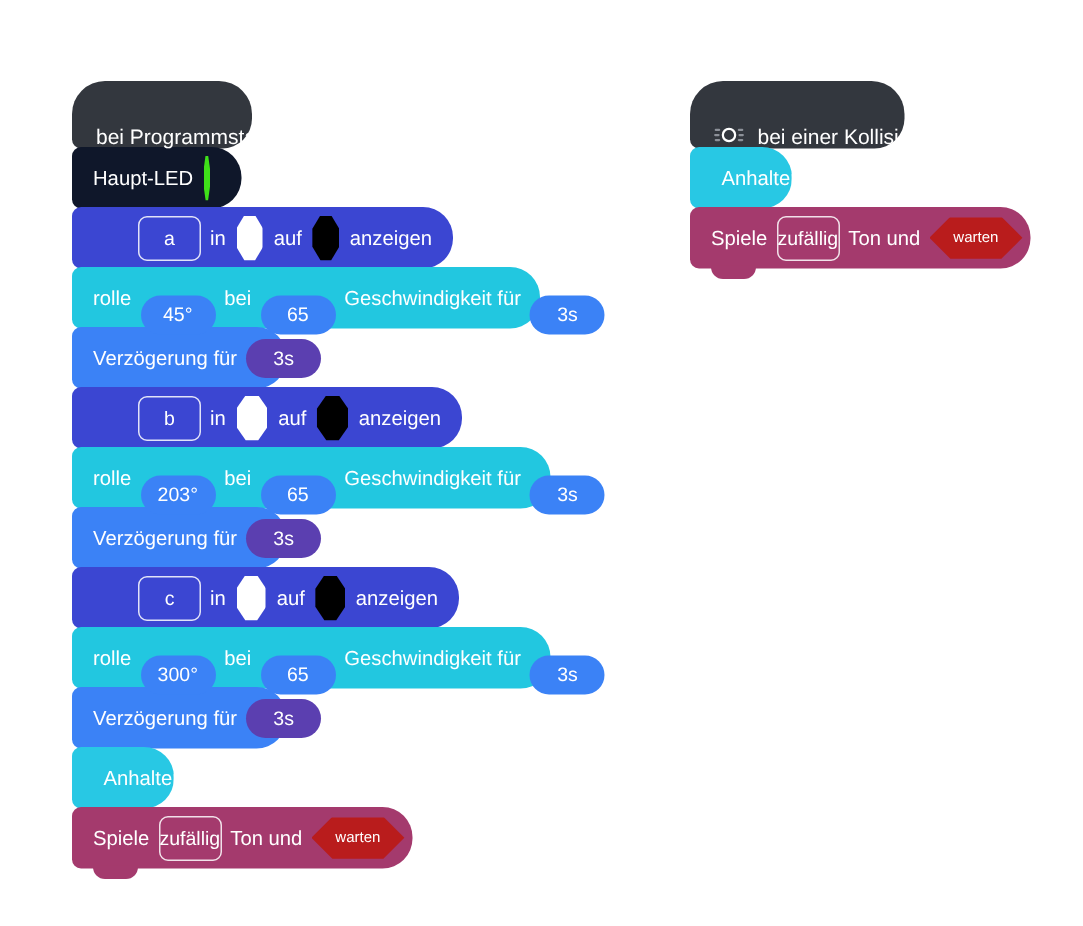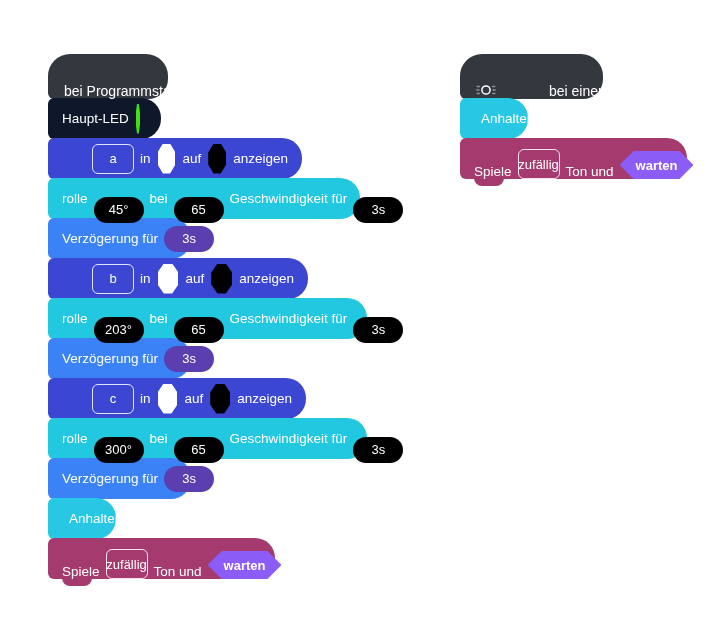--- a/index.html
+++ b/index.html
@@ -82,43 +82,42 @@
     display:inline-block;
     width:40px;height:30px;
     margin:0 7px;
     clip-path:polygon(30% 0,70% 0,100% 30%,100% 70%,70% 100%,30% 100%,0 70%,0 30%);
   }
   .hexa{
     position:relative;z-index:2;
     display:inline-flex;align-items:center;justify-content:center;
     height:28px;padding:0 16px;
     margin:0 6px;
-    font-size:13px;color:#ffffff;
-    background:#8b5cf6;
+    font-size:10px;color:#ffffff;
+    background:#b91c1c;
     clip-path:polygon(12px 0,100% 0,calc(100% - 12px) 100%,0 100%);
     border-radius:2px;
-    font-weight:bold;
   }
   .hexa.round{
     clip-path:polygon(14px 0,calc(100% - 14px) 0,100% 50%,calc(100% - 14px) 100%,14px 100%,0 50%);
   }
 
   
   .c-event{background:#33373e;}
   .c-led{background:#0f172a;}
   .c-display{background:#3b46d2;}
   .c-move{background:#22c7e0;}
   .c-wait{background:#3b82f6;}
-  .c-sound{background:#a43a6d;align-items:flex-end;}
+  .c-sound{background:#a43a6d;}
   .c-stop{background:#28c8e4;padding-left:21px;}
 
   .f-led{background:#3fe019;}
   .f-white{background:#ffffff;}
   .f-black{background:#000000;}
-  .f-move{background:#000000;margin-top:22px;}
+  .f-move{background:#3b82f6;margin-top:22px;}
   .f-wait{background:#5b3fb0;}
 
   
   .coll-icon{
     position:relative;z-index:2;
     display:inline-block;width:20px;height:18px;
     margin-right:9px;
     flex:0 0 auto;
   }
   .coll-icon svg{display:block;}
@@ -216,21 +215,21 @@
       <span class="label">Spiele</span>
       <span class="rrect">zufällig</span>
       <span class="label">Ton und</span>
       <span class="hexa round">warten</span>
     </div>
 
   </div>
 
   <div class="stack" style="left:460px;top:54px;">
 
-    <div class="blk hat c-event" style="width:143px;gap:44px;">
+    <div class="blk hat c-event" style="width:143px;">
       <span class="coll-icon">
         <svg width="20" height="18" viewBox="0 0 20 18" aria-hidden="true">
           <circle cx="10" cy="9" r="4.1" fill="none" stroke="#ffffff" stroke-width="1.5"></circle>
           <g stroke="#8d9199" stroke-width="1.5" stroke-linecap="round">
             <line x1="1.2" y1="5.6" x2="3.4" y2="5.6"></line>
             <line x1="0.8" y1="9" x2="3.0" y2="9"></line>
             <line x1="1.2" y1="12.4" x2="3.4" y2="12.4"></line>
             <line x1="16.6" y1="5.6" x2="18.8" y2="5.6"></line>
             <line x1="17.0" y1="9" x2="19.2" y2="9"></line>
             <line x1="16.6" y1="12.4" x2="18.8" y2="12.4"></line>

